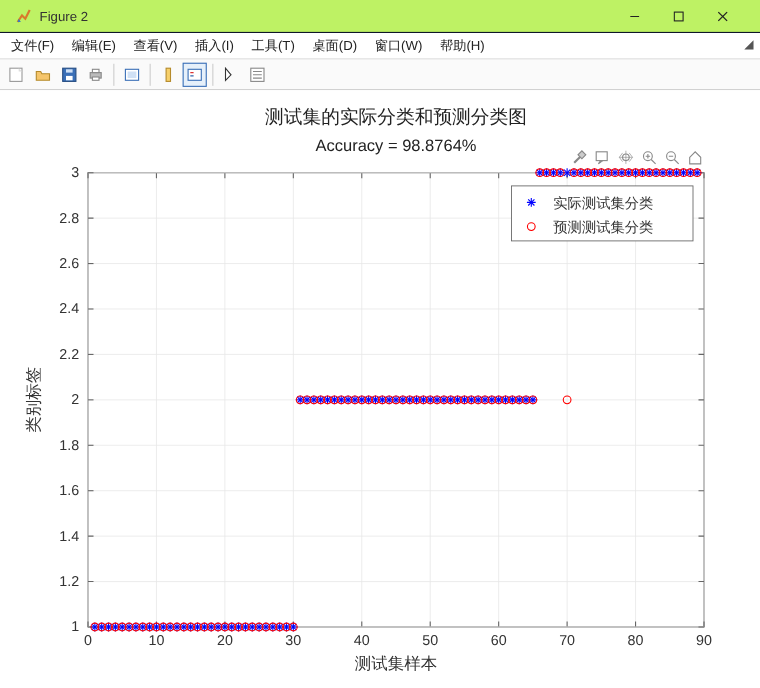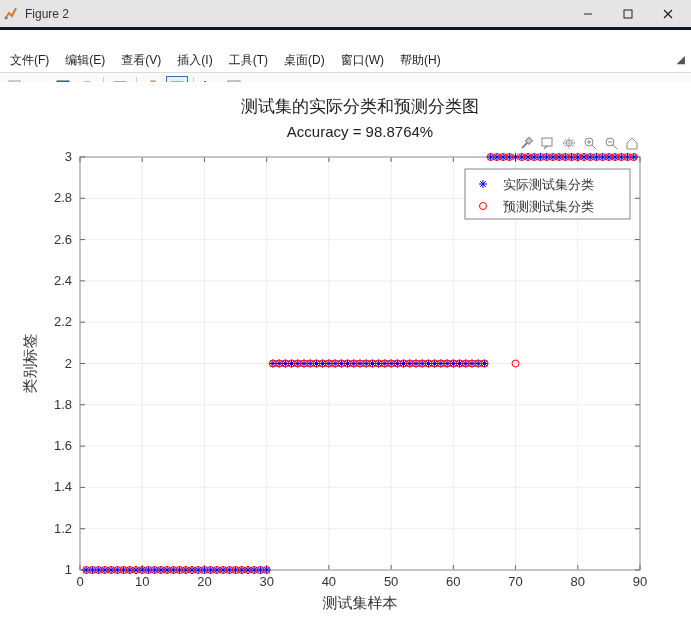--- a/index.html
+++ b/index.html
@@ -9,40 +9,39 @@
     background: #fff;
     width: 691px;
     height: 625px;
     overflow: hidden;
     position: relative;
   }
   .titlebar {
     height: 30px;
     display: flex;
     align-items: center;
-    padding: 0 3px;
-    background: #e5e5e5;
-    border-bottom: 3px solid #0f172a;
+    padding: 0 14px;
+    background: #bef264;
+    border-bottom: 1px solid #0f172a;
   }
   .titlebar .app-icon {
     width: 16px; height: 16px; margin-right: 6px;
     display: inline-block;
   }
   .titlebar .title { font-size: 12px; color: #333; flex: 0 0 auto; }
   .titlebar .spacer { flex: 1 1 auto; }
   .win-btn {
     width: 40px; height: 28px; display: flex; align-items:center; justify-content:center;
     font-size: 13px; color:#222;
   }
   .menubar {
     height: 24px; display:flex; align-items:center; padding: 0 4px;
     font-size: 12px; color:#222; gap: 4px;
     border-bottom: 1px solid #ddd;
     position: relative;
-    margin-top: 19px;
   }
   .menubar .menu-item { padding: 2px 6px; }
   .menubar .chev {
     position:absolute; right:6px; top:4px; font-size:11px; color:#555;
   }
   .toolbar {
     height: 28px; display:flex; align-items:center; padding: 2px 4px;
     gap: 2px;
     border-bottom: 1px solid #ccc;
     background: #fafafa;

